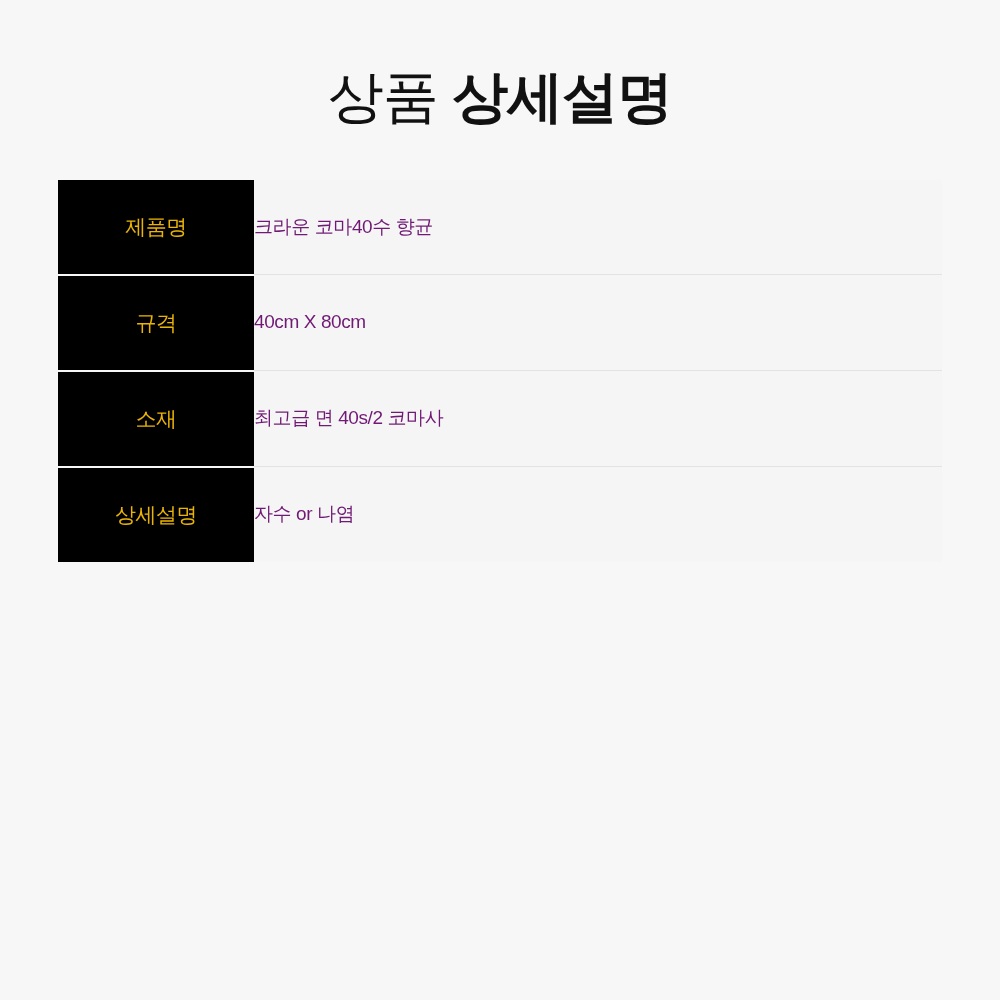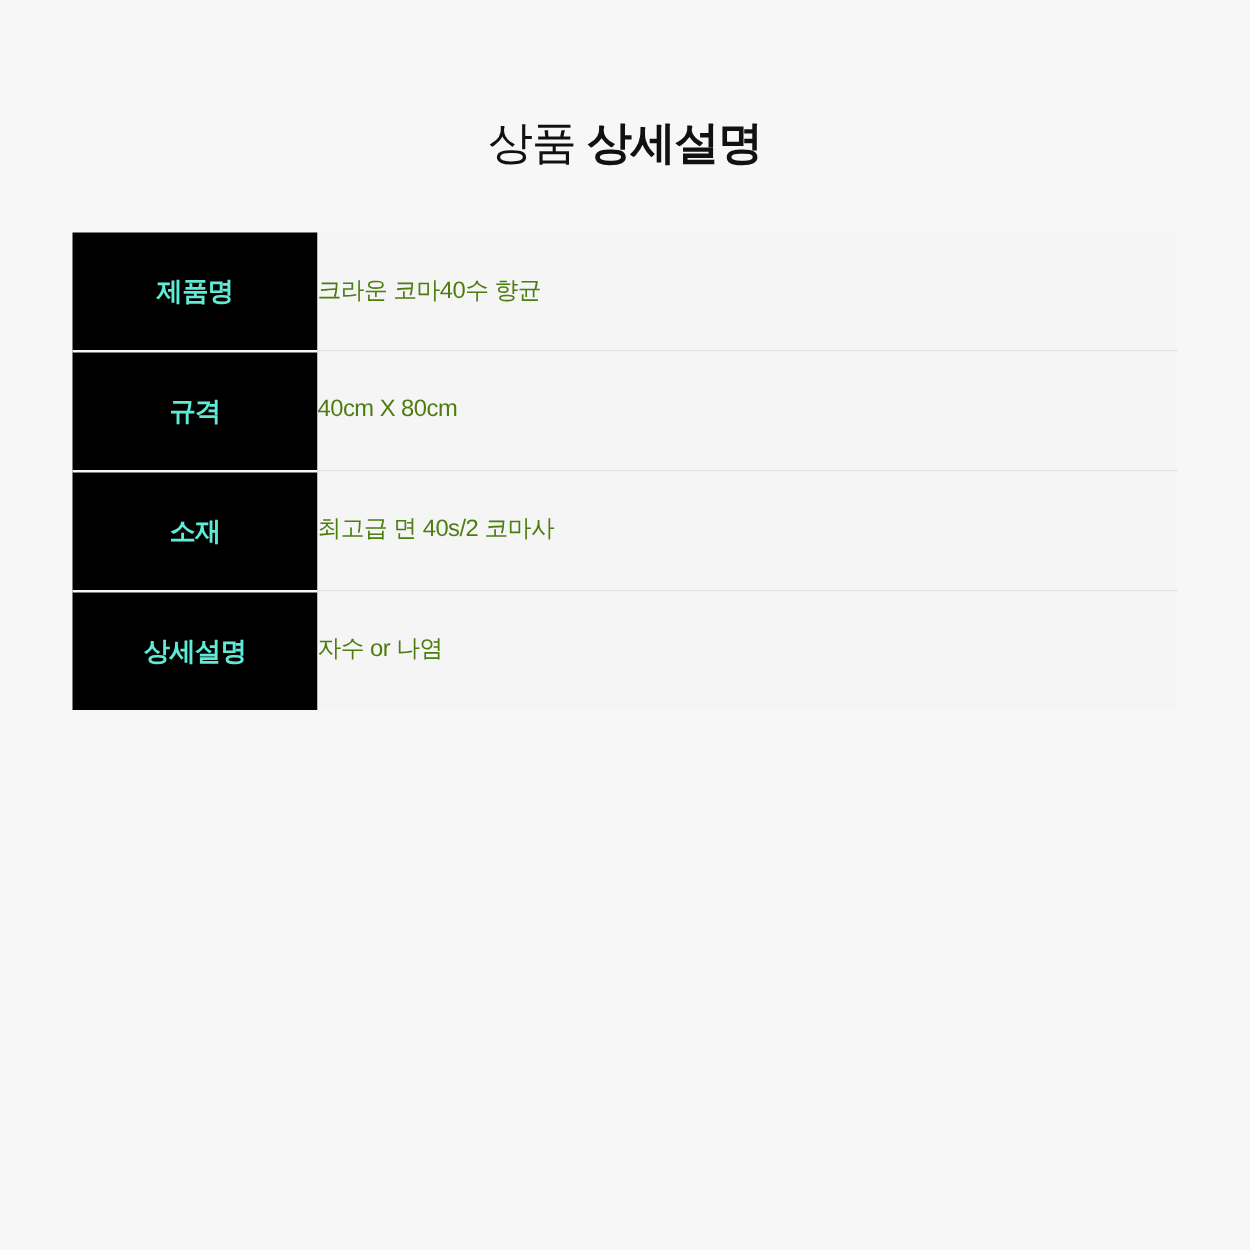--- a/index.html
+++ b/index.html
@@ -16,22 +16,22 @@
   }
   .page {
     position: relative;
     width: 1000px;
     height: 1000px;
     background: #f7f7f7;
     box-sizing: border-box;
   }
   .title {
     text-align: center;
-    padding-top: 94px;
-    font-size: 36px;
+    padding-top: 66px;
+    font-size: 56px;
     line-height: 1.1;
     letter-spacing: -1px;
     color: #111111;
     font-weight: 400;
   }
   .title .strong {
     font-weight: 700;
   }
   .spec-table {
     margin: 52px 58px 0 58px;
@@ -46,34 +46,34 @@
   .spec-table tr:last-child {
     border-bottom: none;
   }
   .spec-table td {
     padding: 0;
     vertical-align: middle;
   }
   .label-cell {
     width: 196px;
     background: #000000;
-    color: #5eead4;
+    color: #eab308;
     text-align: center;
     font-size: 21px;
-    font-weight: 700;
+    font-weight: 400;
     letter-spacing: -0.5px;
     height: 94px;
     border-bottom: 2px solid #f7f7f7;
   }
   .spec-table tr:last-child .label-cell {
     border-bottom: none;
   }
   .value-cell {
     background: #f5f5f5;
-    color: #4d7c0f;
+    color: #701a75;
     font-size: 19px;
     letter-spacing: -0.4px;
     padding-left: 34px;
     height: 94px;
   }
   .value-text {
     display: block;
     line-height: 1.4;
   }
 </style>

